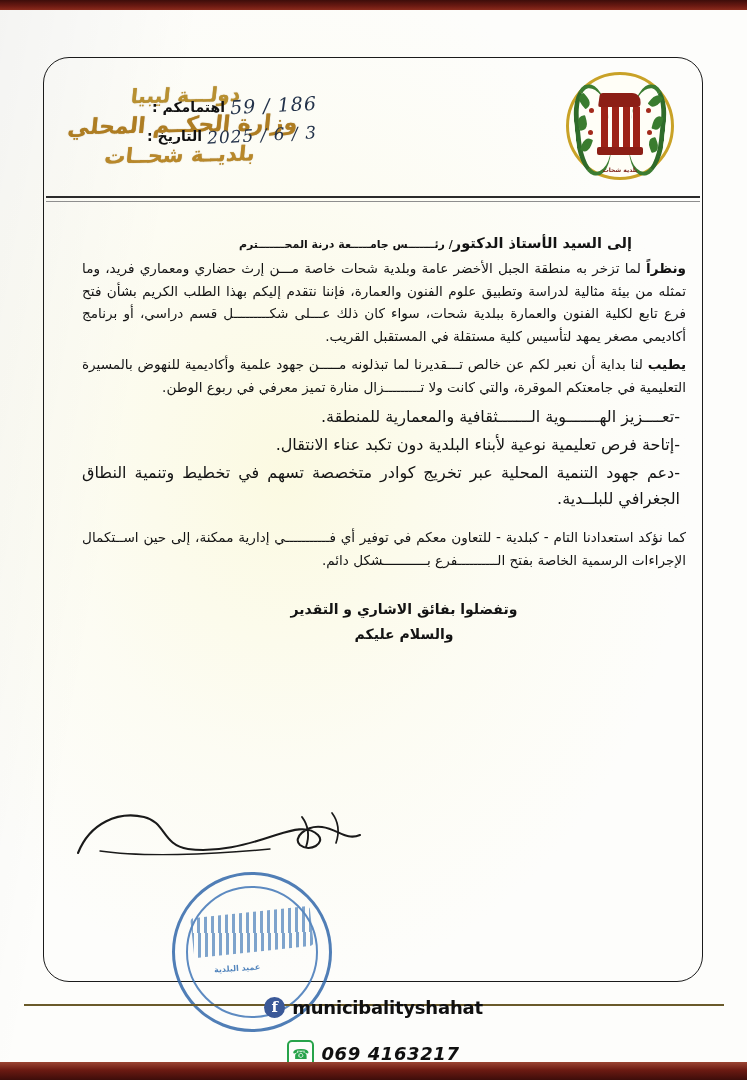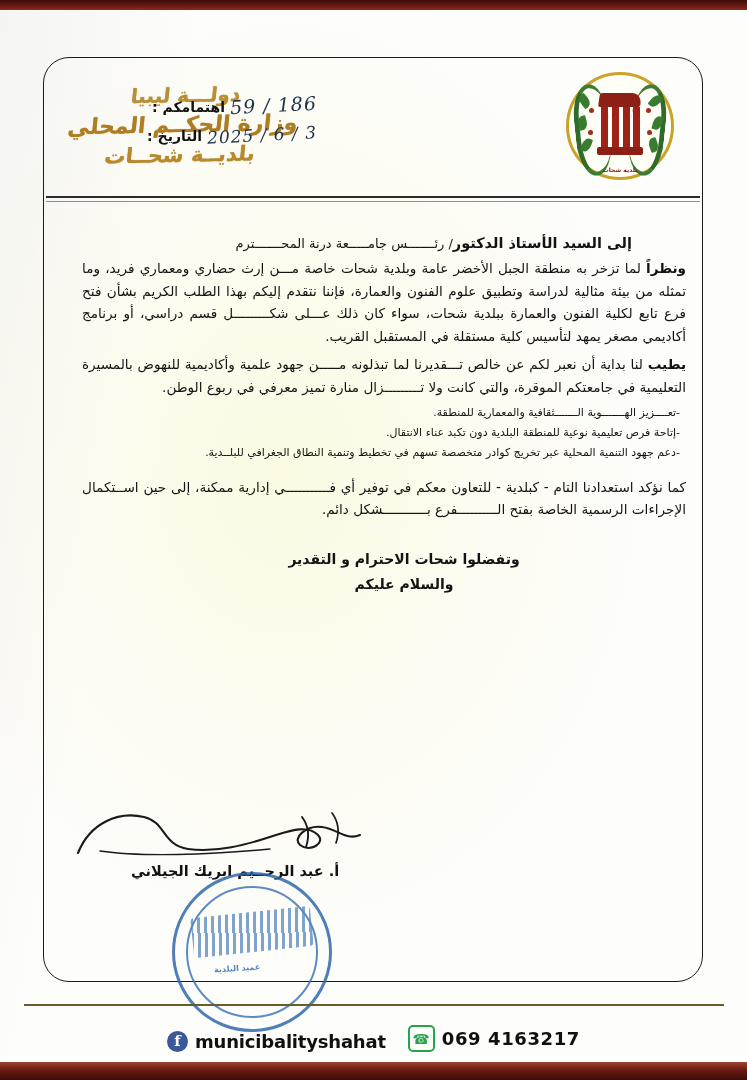--- a/index.html
+++ b/index.html
@@ -255,22 +255,22 @@
     color: #131313;
   }
   .addressee {
     font-size: 14.5px;
     font-weight: 700;
     margin: 0 0 6px 0;
     padding-right: 56px;
     letter-spacing: 0.1px;
   }
   .addressee .thin {
-    font-weight: 400;
-    font-size: 13px;
+    font-weight: 700;
+    font-size: 11px;
   }
   .greeting {
     font-size: 14px;
     font-weight: 700;
     margin: 16px 0 12px 0;
     padding-right: 56px;
   }
   p.para {
     font-size: 13.6px;
     line-height: 1.66;
@@ -286,21 +286,21 @@
     font-weight: 700;
     line-height: 1.7;
     margin: 10px 0 4px 0;
   }
   ul.bullets {
     list-style: none;
     margin: 0 0 10px 0;
     padding: 0 8px 0 22px;
   }
   ul.bullets li {
-    font-size: 11px;
+    font-size: 16px;
     line-height: 1.62;
     margin-bottom: 2px;
     text-align: justify;
   }
   .closing-block { margin-top: 14px; }
   .signoff {
     margin-top: 26px;
     text-align: center;
     font-size: 14px;
     font-weight: 700;
@@ -403,22 +403,22 @@
     height: 1.6px;
     background: #6a5a2a;
   }
   .footer {
     position: absolute;
     top: 1002px;
     left: 0;
     width: 747px;
     height: 40px;
     display: flex;
-    flex-direction: row;
-    align-items: flex-end;
+    flex-direction: column;
+    align-items: center;
     justify-content: center;
     gap: 22px;
     direction: ltr;
   }
   .fb-item, .ph-item {
     display: flex;
     align-items: center;
     gap: 7px;
   }
   .fb-icon {
@@ -452,21 +452,21 @@
     color: #27a34a;
     font-size: 14px;
     line-height: 1;
   }
   .fb-text, .ph-text {
     font-size: 18px;
     font-weight: 700;
     color: #101010;
     letter-spacing: -0.2px;
   }
-  .ph-text { letter-spacing: 0.6px; }
+  .ph-text { letter-spacing: 0.6px; font-style: italic; }
 </style>
 </head>
 <body>
 
 <div class="desk-top"></div>
 
 <div class="page">
   <div class="paper-shade"></div>
 
   <div class="frame"></div>
@@ -526,44 +526,43 @@
     </div>
 
 
     <p class="para"><b>ونظراً</b><span> لما تزخر به منطقة الجبل الأخضر عامة وبلدية شحات خاصة مـــن إرث حضاري ومعماري فريد، وما تمثله من بيئة مثالية لدراسة وتطبيق علوم الفنون والعمارة، فإننا نتقدم إليكم بهذا الطلب الكريم بشأن فتح فرع تابع لكلية الفنون والعمارة ببلدية شحات، سواء كان ذلك عـــلى شكـــــــــل قسم دراسي، أو برنامج أكاديمي مصغر يمهد لتأسيس كلية مستقلة في المستقبل القريب.</span></p>
 
     <p class="para"><b>يطيب</b><span> لنا بداية أن نعبر لكم عن خالص تـــقديرنا لما تبذلونه مـــــن جهود علمية وأكاديمية للنهوض بالمسيرة التعليمية في جامعتكم الموقرة، والتي كانت ولا تـــــــــزال منارة تميز معرفي في ربوع الوطن.</span></p>
 
 
     <ul class="bullets">
       <li>-تعــــزيز الهـــــــوية الـــــــثقافية والمعمارية للمنطقة.</li>
-      <li>-إتاحة فرص تعليمية نوعية للمنطقة البلدية دون تكبد عناء الانتقال.</li>
+      <li>-إتاحة فرص تعليمية نوعية لأبناء البلدية دون تكبد عناء الانتقال.</li>
       <li>-دعم جهود التنمية المحلية عبر تخريج كوادر متخصصة تسهم في تخطيط وتنمية النطاق الجغرافي للبلــدية.</li>
     </ul>
 
     <div class="closing-block">
       <p class="para">كما نؤكد استعدادنا التام - كبلدية - للتعاون معكم في توفير أي فـــــــــــي إدارية ممكنة، إلى حين اســتكمال الإجراءات الرسمية الخاصة بفتح الــــــــــفرع بـــــــــــشكل دائم.</p>
     </div>
 
     <div class="signoff">
-      <div>وتفضلوا شحات الاحترام و التقدير</div>
+      <div>وتفضلوا بفائق الاشاري و التقدير</div>
       <div>والسلام عليكم</div>
     </div>
   </div>
 
   <div class="sig-area">
     <div class="sig-scribble">
       <svg width="330" height="62" viewBox="0 0 330 62" fill="none" xmlns="http://www.w3.org/2000/svg" aria-hidden="true">
         <path d="M8 48 C 20 18, 48 6, 74 12 C 96 17, 92 40, 118 44 C 146 48, 176 40, 206 30 C 222 25, 238 20, 248 30 C 256 38, 240 48, 230 40 C 222 33, 236 20, 252 22 C 268 24, 276 36, 290 30" stroke="#1a1a1a" stroke-width="2.1" stroke-linecap="round" fill="none"></path>
         <path d="M232 12 C 238 20, 240 30, 236 42" stroke="#1a1a1a" stroke-width="1.9" stroke-linecap="round" fill="none"></path>
         <path d="M262 8 C 268 16, 270 26, 266 38" stroke="#1a1a1a" stroke-width="1.7" stroke-linecap="round" fill="none"></path>
         <path d="M30 46 C 70 52, 140 50, 200 44" stroke="#1a1a1a" stroke-width="1.4" stroke-linecap="round" fill="none"></path>
       </svg>
     </div>
-    <div class="sig-name">أ. عبد الرحــيم ابريك الجيلاني</div>
   </div>
 
   <div class="stamp">
     <div class="outer"></div>
     <div class="inner"></div>
     <div class="band"></div>
     <div class="sub">عميد البلدية</div>
   </div>
 
 

